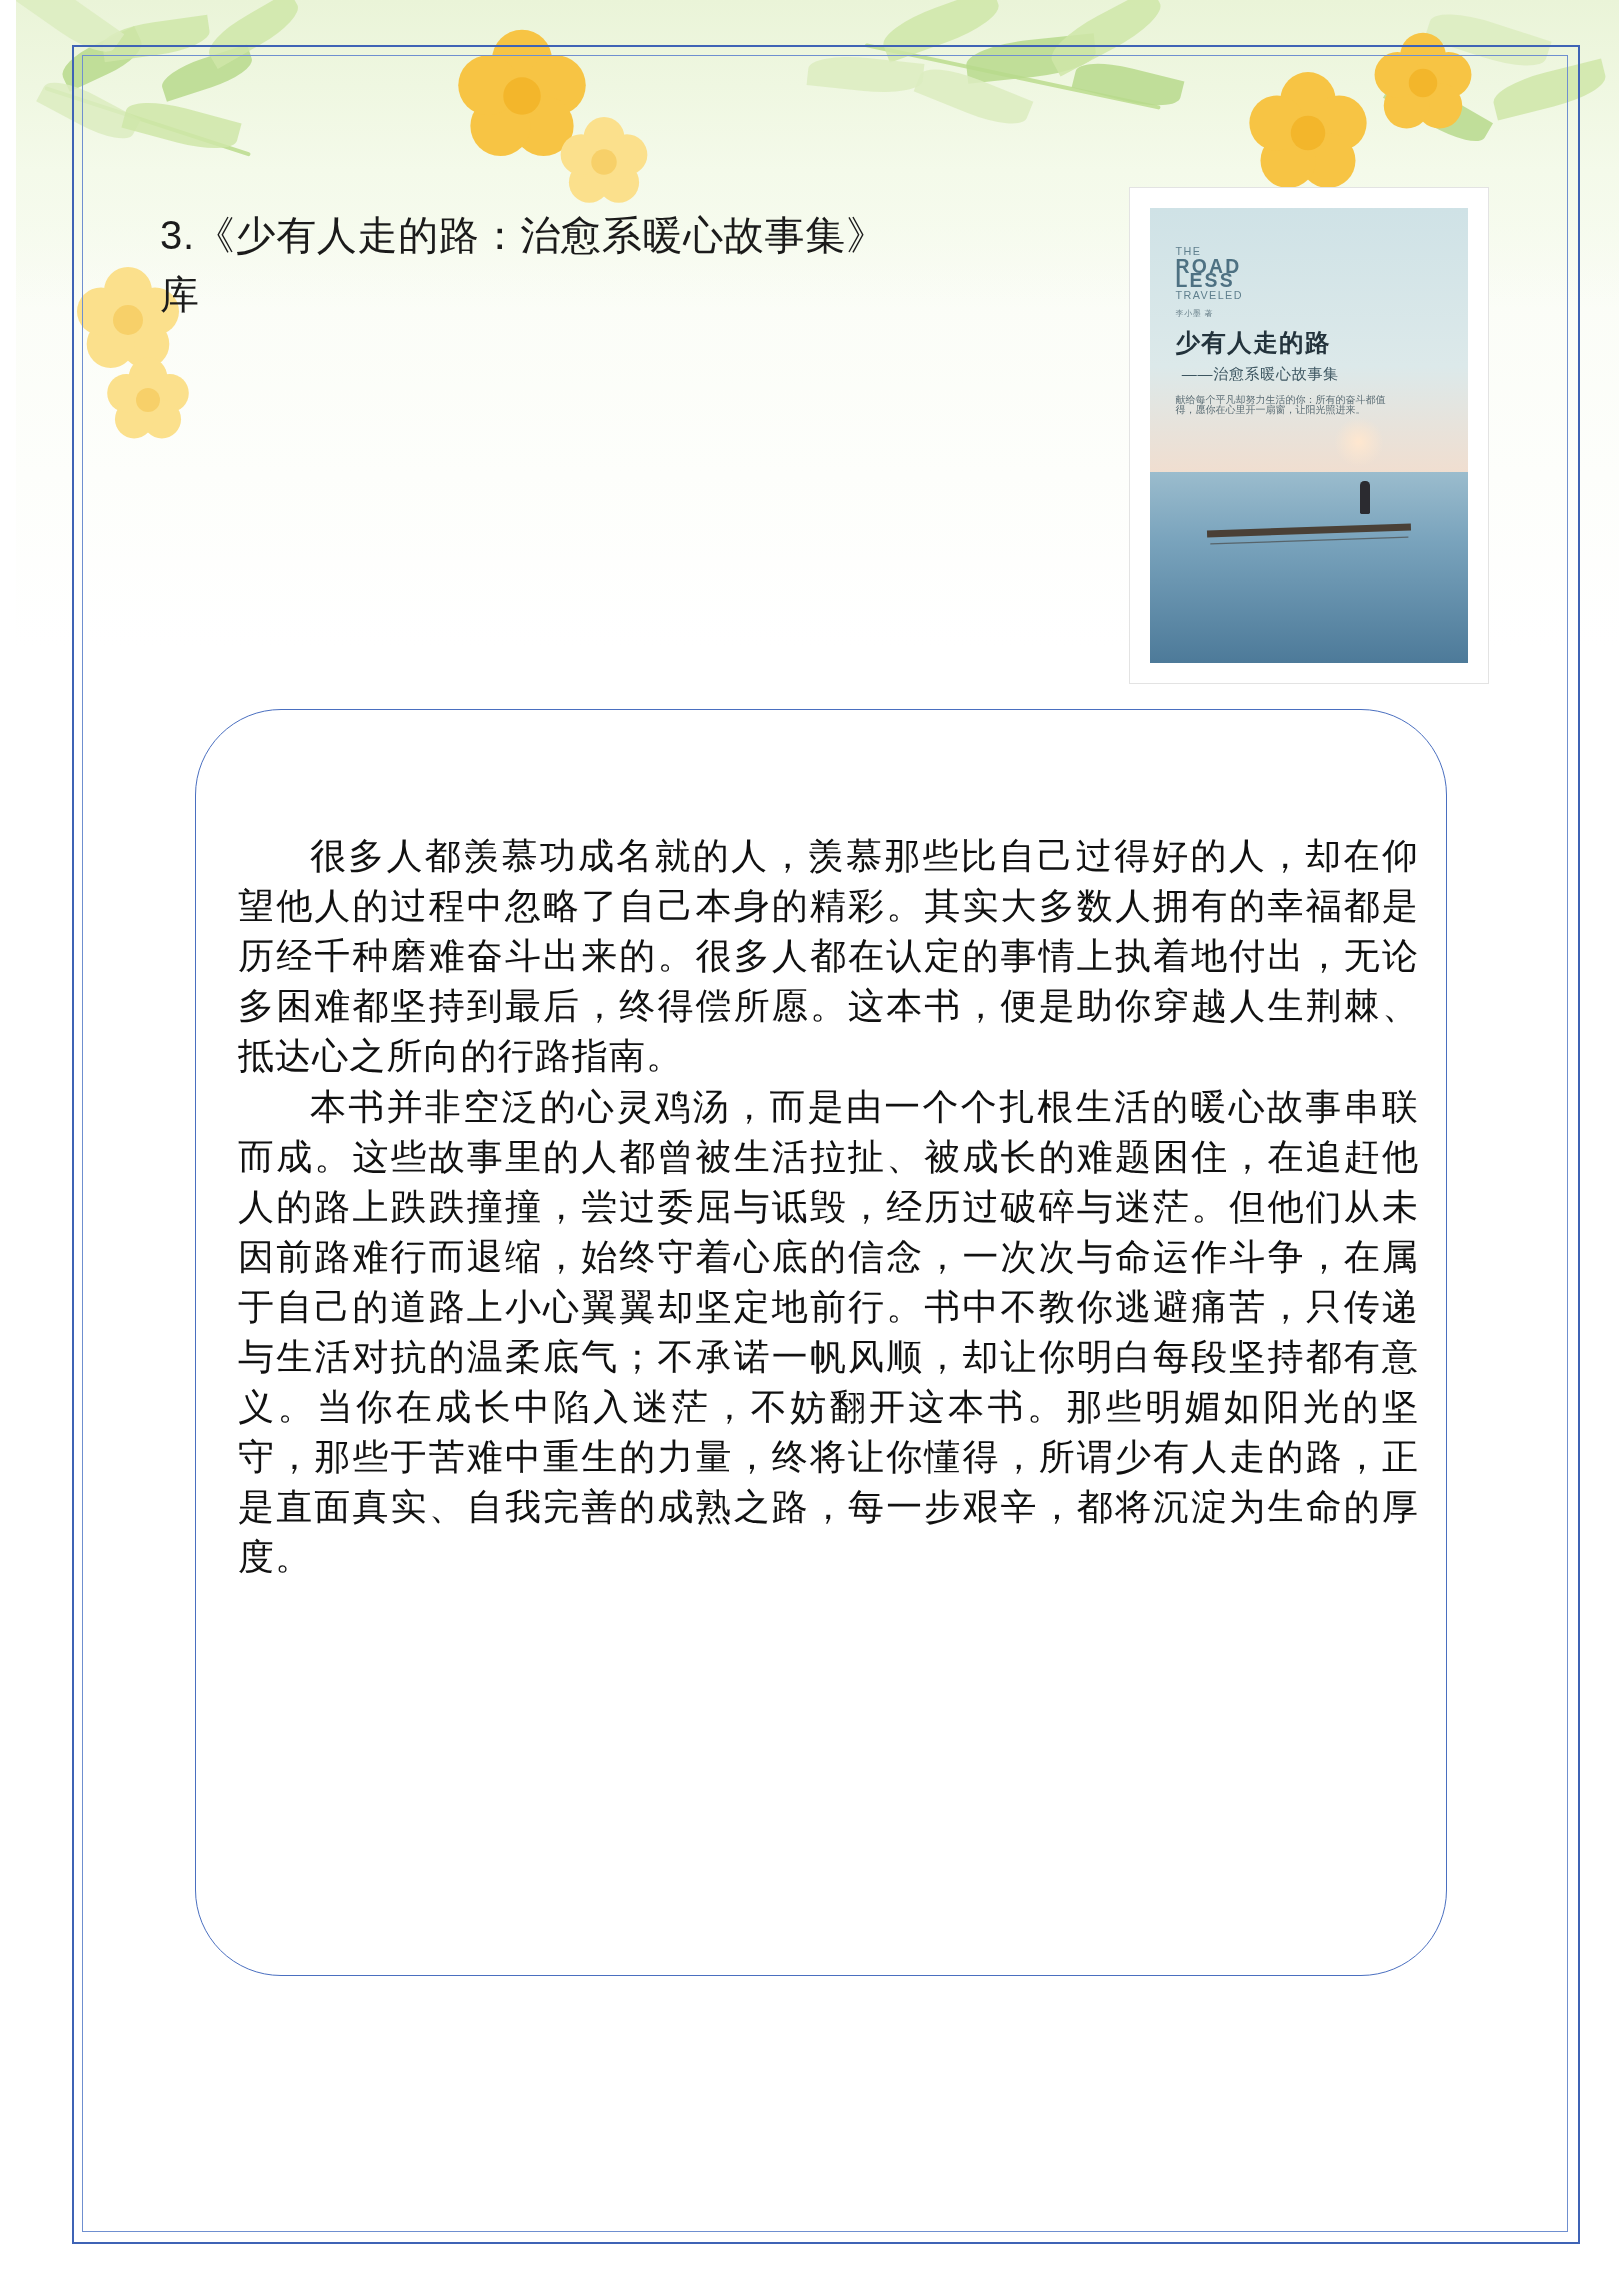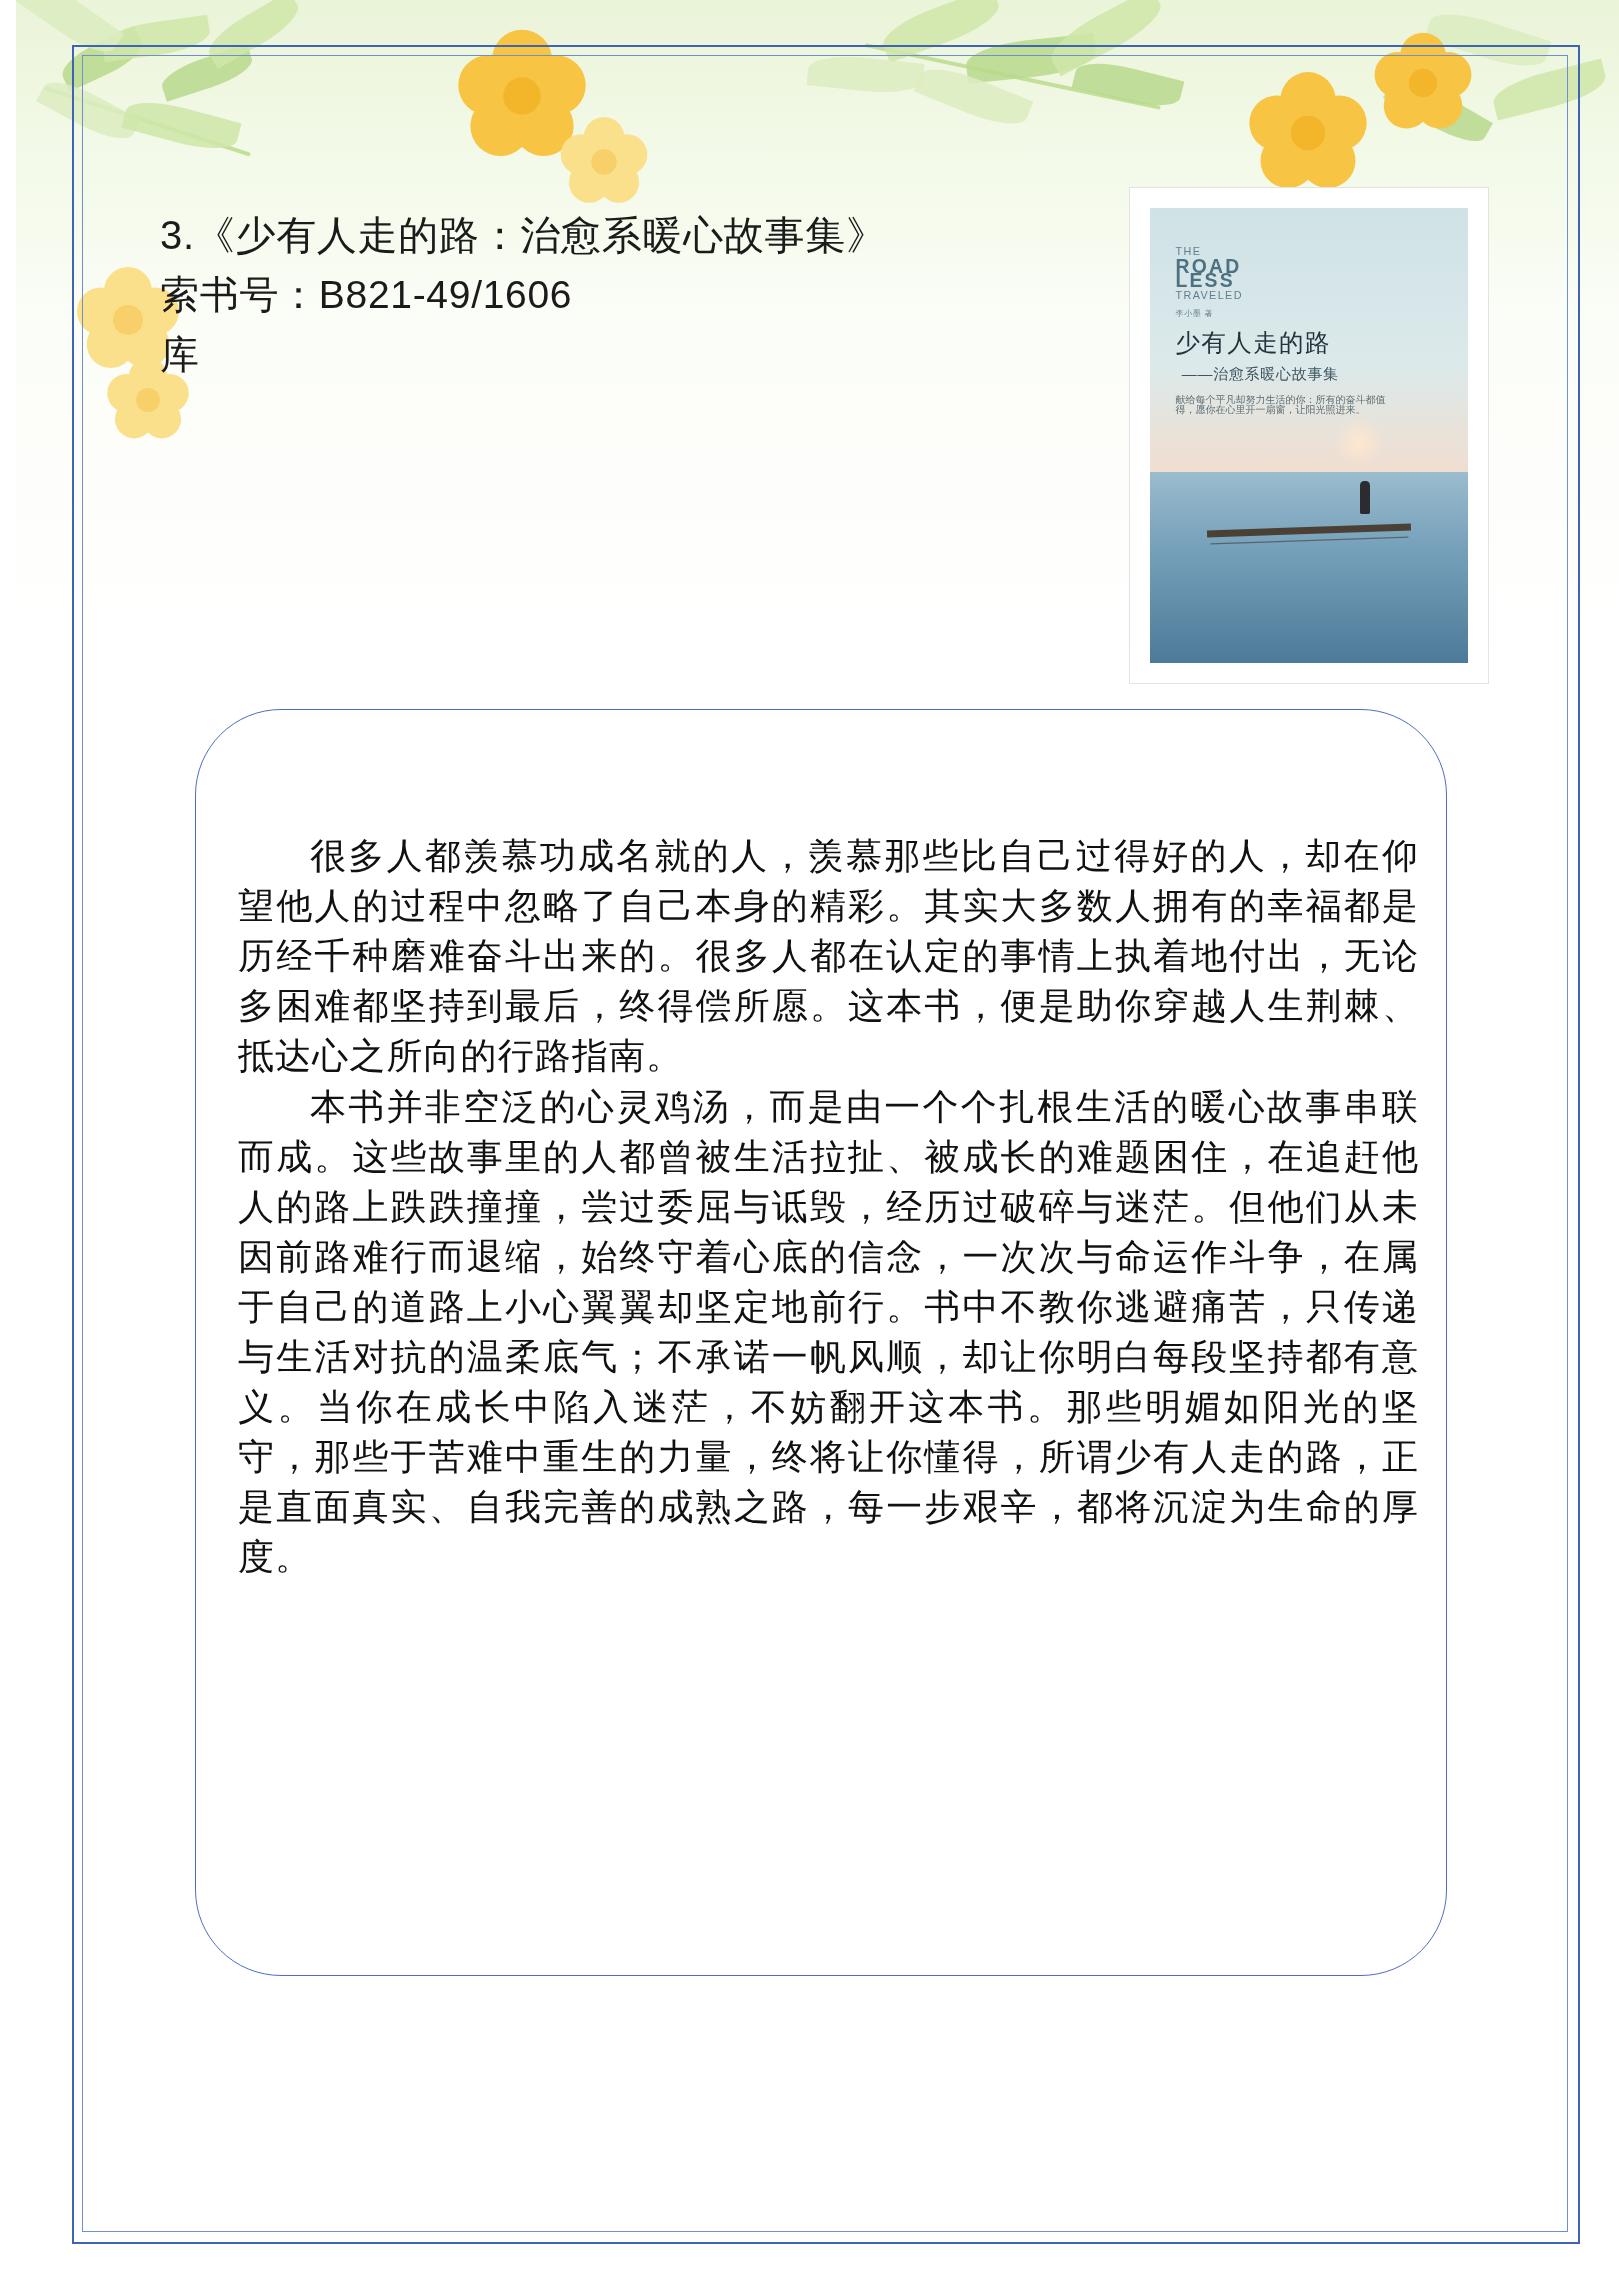--- a/index.html
+++ b/index.html
@@ -178,21 +178,21 @@
     letter-spacing: 1.4px;
     text-align: left;
   }
   .cover .eng .big { font-size: 19.4px; font-weight: bold; color: #4e7182; letter-spacing: 2.2px; }
   .cover .cn-title {
     position: absolute;
     left: 8%;
     top: 26%;
     font-size: 24.5px;
     color: #23333c;
-    font-weight: normal;
+    font-weight: bold;
     letter-spacing: 1.4px;
   }
   .cover .cn-sub {
     position: absolute;
     left: 10%;
     top: 34.5%;
     font-size: 15px;
     color: #3c5560;
     letter-spacing: 0.7px;
   }
@@ -325,21 +325,20 @@
       <i></i>
       <i></i>
       <b></b>
   </div>
 
   <div class="frame-outer"></div>
   <div class="frame-inner"></div>
 
   <div class="header">
     <div class="line title">3.《少有人走的路：治愈系暖心故事集》</div>
-    <div class="line">索书号：B821-49/1606</div>
     <div class="line">库</div>
   </div>
 
   <div class="cover-wrap">
     <div class="cover">
       <div class="sky"></div>
       <div class="sun"></div>
       <div class="sea"></div>
       <div class="pier"></div>
       <div class="figure"></div>

